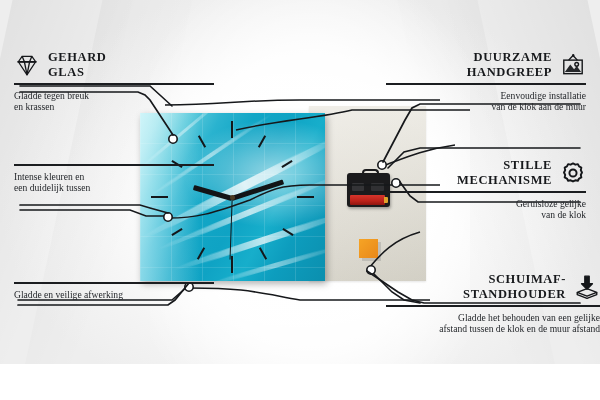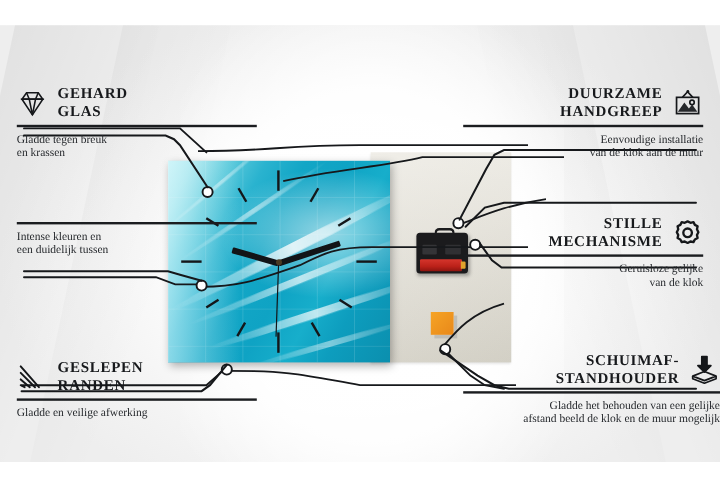--- a/index.html
+++ b/index.html
@@ -4,21 +4,20 @@
 <style>
   html,body{margin:0;padding:0;}
   body{
     width:600px;height:400px;overflow:hidden;
     font-family:"Liberation Serif",serif;
     background:#ffffff;
   }
   #stage{position:relative;width:600px;height:364px;overflow:hidden;
     background:
       radial-gradient(ellipse 300px 220px at 300px 200px,#ffffff 0%,#fdfdfd 45%,#f4f4f4 75%,#eeeeee 100%);
-    margin-top: 21px;
   }
   
   .bg-streak{position:absolute;top:-60px;height:520px;pointer-events:none;}
   .s1{left:-30px;width:120px;background:linear-gradient(100deg,rgba(0,0,0,0.055),rgba(0,0,0,0) 70%);transform:skewX(-12deg);}
   .s2{left:60px;width:90px;background:linear-gradient(100deg,rgba(0,0,0,0.035),rgba(0,0,0,0) 70%);transform:skewX(-12deg);}
   .s3{right:-30px;width:140px;background:linear-gradient(260deg,rgba(0,0,0,0.06),rgba(0,0,0,0) 70%);transform:skewX(12deg);}
   .s4{right:80px;width:80px;background:linear-gradient(260deg,rgba(0,0,0,0.03),rgba(0,0,0,0) 70%);transform:skewX(12deg);}
   .bg-white-core{position:absolute;left:150px;top:0;width:320px;height:400px;
     background:radial-gradient(ellipse 200px 240px at 50% 50%,#ffffff 0%,rgba(255,255,255,0.9) 60%,rgba(255,255,255,0) 100%);}
 
@@ -209,33 +208,20 @@
   </div>
 
   <div class="feat f-ml">
     <div class="rule"></div>
     <div class="desc">
       <span>Intense kleuren en</span><br><span>een duidelijk tussen</span>
     </div>
   </div>
 
   <div class="feat f-bl">
-    <div class="head">
-      <span class="ico">
-        <svg viewBox="0 0 24 24" fill="none" stroke="currentColor" stroke-width="1.5" stroke-linecap="round">
-          <path d="M3 4 L17 20"></path>
-            <path d="M3 9 L14 20"></path>
-            <path d="M3 14 L10 20"></path>
-            <path d="M3 18.5 L6 20"></path>
-        </svg>
-      </span>
-      <span class="title">
-        <span>GESLEPEN</span><br><span>RANDEN</span>
-      </span>
-    </div>
     <div class="rule"></div>
     <div class="desc">
       <span>Gladde en veilige afwerking</span>
     </div>
   </div>
 
   <div class="feat right f-tr">
     <div class="head">
       <span class="title">
         <span>DUURZAME</span><br><span>HANDGREEP</span>
@@ -282,17 +268,17 @@
       <span class="ico">
         <svg viewBox="0 0 24 24" fill="none" stroke="currentColor" stroke-width="1.3" stroke-linejoin="round">
           <path d="M10 2 L14 2 L14 9 L17 9 L12 14 L7 9 L10 9 Z" fill="currentColor" stroke="currentColor"></path>
           <path d="M12 13.5 L21 17 L12 20.5 L3 17 Z"></path>
           <path d="M3 17 L3 19 L12 22.5 L21 19 L21 17"></path>
         </svg>
       </span>
     </div>
     <div class="rule"></div>
     <div class="desc">
-      <span>Gladde het behouden van een gelijke</span><br><span>afstand beeld de klok en de muur mogelijk</span>
+      <span>Gladde het behouden van een gelijke</span><br><span>afstand tussen de klok en de muur afstand</span>
     </div>
   </div>
 
 </div>
 
 </body></html>

